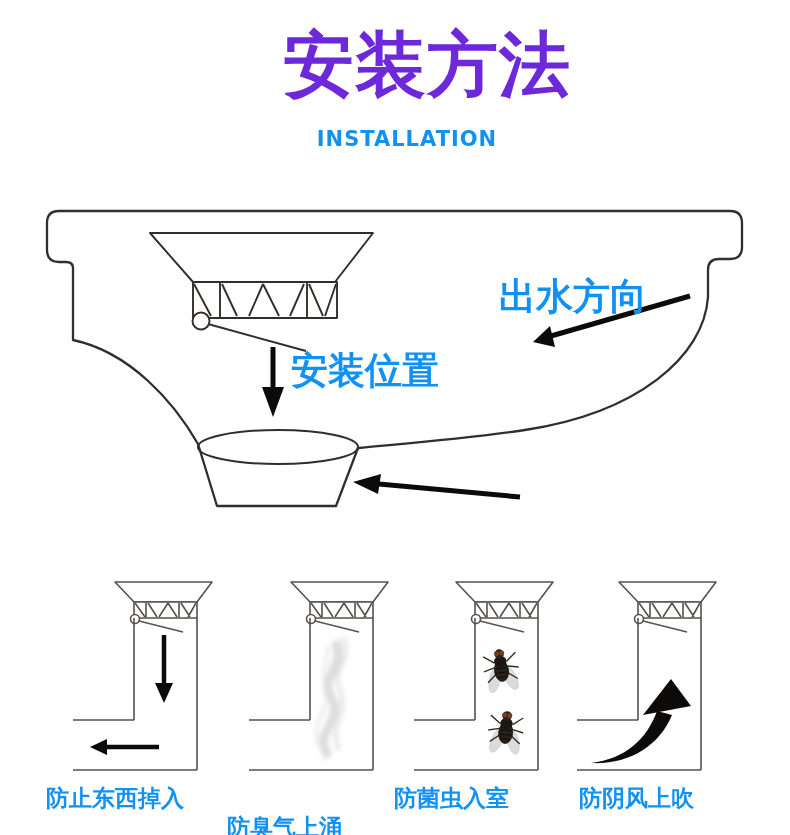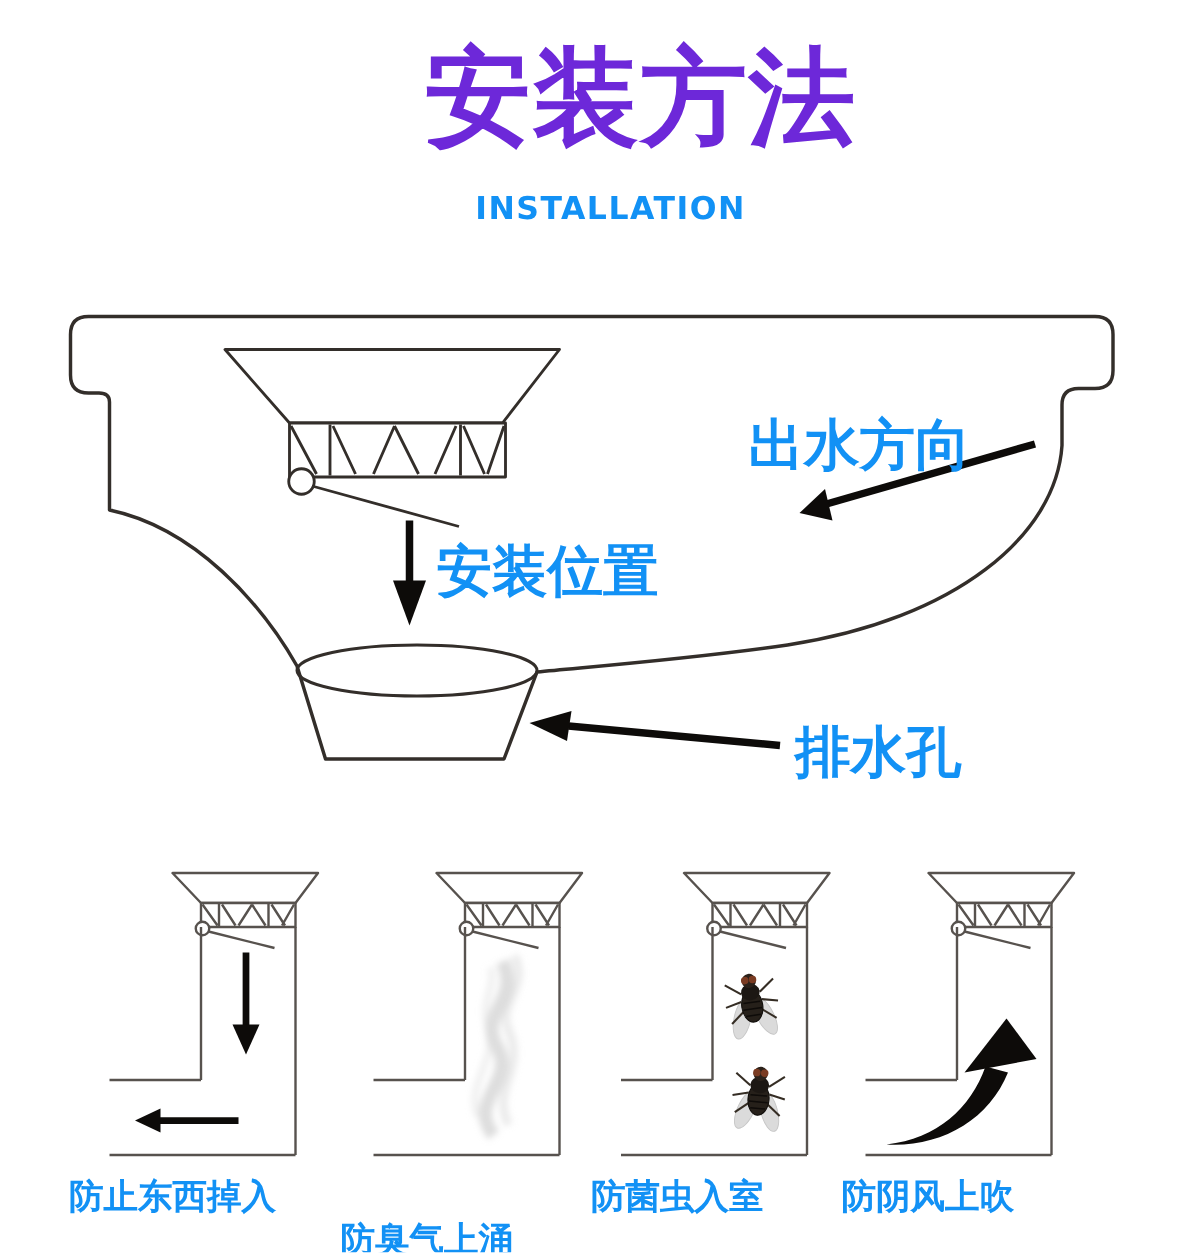--- a/index.html
+++ b/index.html
@@ -134,21 +134,20 @@
         <use href="#pipe-shape"></use>
         <g fill="#0d0b09" stroke="none">
           <path d="M14,188 C48,184 70,164 80,136 L95,140 C82,172 50,190 14,188 Z"></path>
           <polygon points="94,104 66,140 114,131"></polygon>
         </g>
       </g>
     </g>
   </svg>
 
   <div class="lbl main-lbl" style="left:499px;top:278px;">出水方向</div>
-  <div class="lbl main-lbl" style="left:291px;top:363px;font-family:Liberation Serif, serif;">安装位置</div>
-  <div class="lbl main-lbl" style="left:530px;top:483px;">排水孔</div>
+  <div class="lbl main-lbl" style="left:291px;top:352px;">安装位置</div>
 
   <div class="lbl panel-lbl" style="left:46px;top:787px;">防止东西掉入</div>
   <div class="lbl panel-lbl" style="left:227px;top:787px;margin-top:29px;">防臭气上涌</div>
   <div class="lbl panel-lbl" style="left:394px;top:787px;">防菌虫入室</div>
-  <div class="lbl panel-lbl" style="left:561px;top:787px;">防阴风上吹</div>
+  <div class="lbl panel-lbl" style="left:579px;top:787px;">防阴风上吹</div>
 
 </div>
 
 </body></html>

